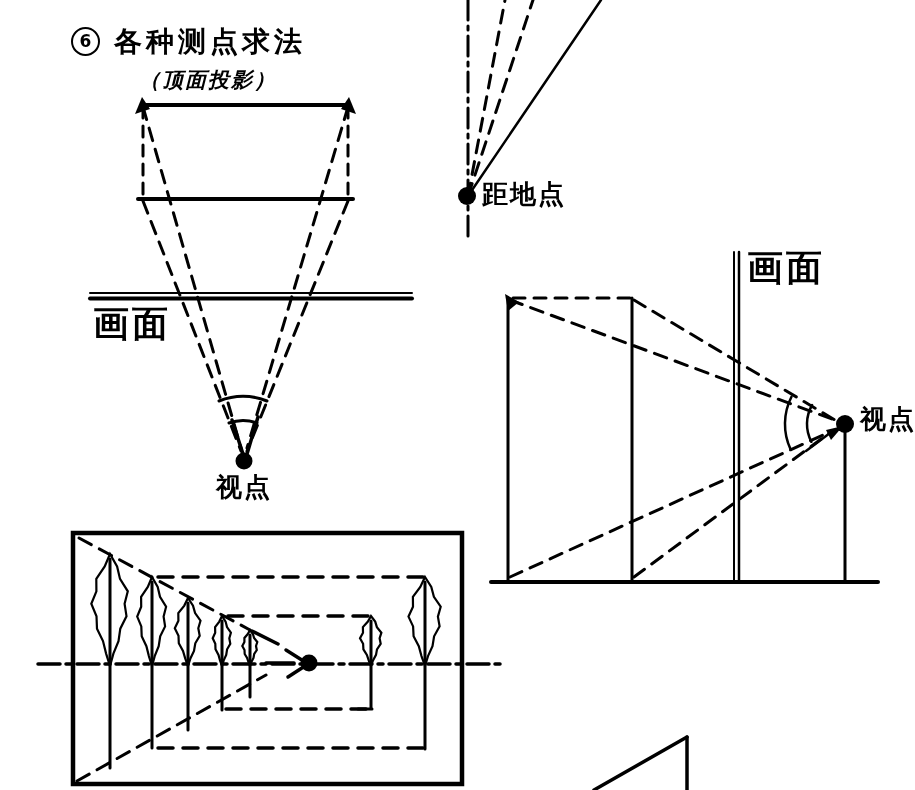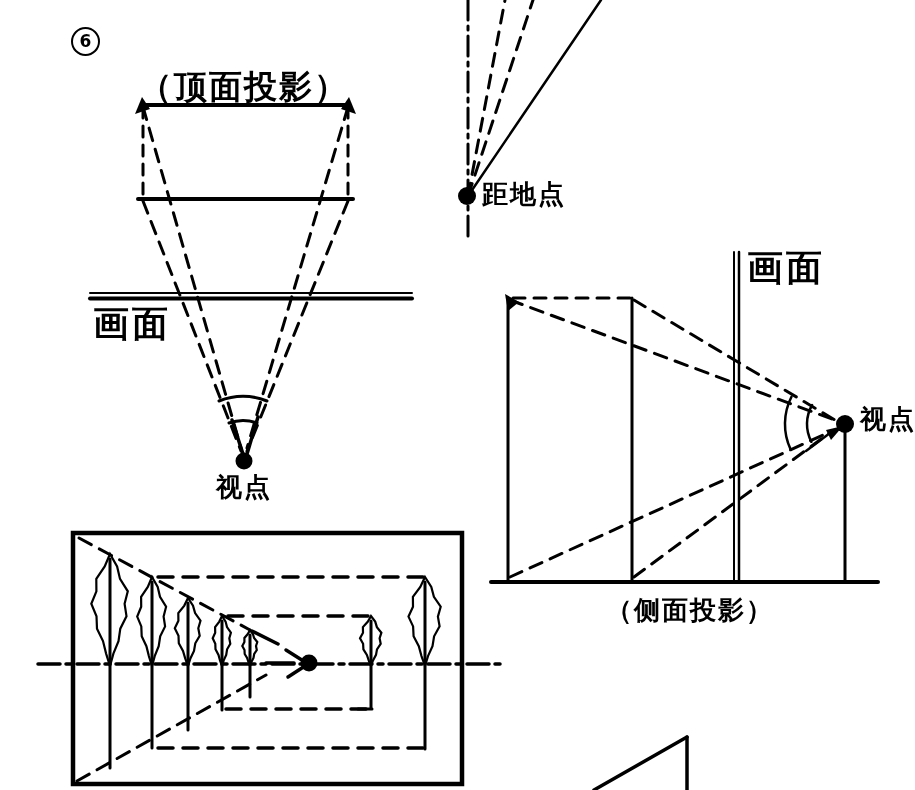--- a/index.html
+++ b/index.html
@@ -12,21 +12,21 @@
     position:absolute;font-weight:700;color:#000;white-space:nowrap;
     font-family:"DejaVu Sans",sans-serif;line-height:1;
   }
   .title-row{display:flex;align-items:center;gap:14px;}
   .circle-num{
     display:inline-flex;align-items:center;justify-content:center;
     width:25px;height:25px;border:2.5px solid #000;border-radius:50%;
     font-size:17px;font-weight:700;
   }
   .t-title{font-size:28px;letter-spacing:4px;}
-  .t-caption{font-size:33px;letter-spacing:2px;}
+  .t-caption{font-size:21px;letter-spacing:2px;font-style:italic;}
   .t-small{font-size:26px;letter-spacing:2px;text-align:right;}
   .t-pp{font-size:36px;letter-spacing:3px;}
 </style>
 </head>
 <body>
 
 <div id="page">
 
   <svg id="artwork" width="915" height="790" viewBox="0 0 915 790" stroke="#000" fill="none" stroke-linecap="round">
 
@@ -126,24 +126,24 @@
     </g>
 
     <g>
       <line x1="594" y1="790" x2="687" y2="737" stroke-width="3.5"></line>
       <line x1="687" y1="737" x2="687" y2="790" stroke-width="3.5"></line>
     </g>
   </svg>
 
   <div class="lbl title-row" style="left:71px;top:27px;">
     <span class="circle-num">6</span>
+    <span class="t-title">各种测点求法</span>
   </div>
 
   <div class="lbl t-caption" style="left:139px;top:70px;">（顶面投影）</div>
   <div class="lbl t-pp" style="left:93px;top:306px;">画面</div>
   <div class="lbl t-small" style="left:216px;top:474px;">视点</div>
 
   <div class="lbl t-small" style="left:482px;top:181px;">距地点</div>
 
   <div class="lbl t-pp" style="left:747px;top:250px;">画面</div>
   <div class="lbl t-small" style="left:860px;top:406px;">视点</div>
-  <div class="lbl t-small" style="left:606px;top:597px;">（侧面投影）</div>
 </div>
 
 </body></html>

